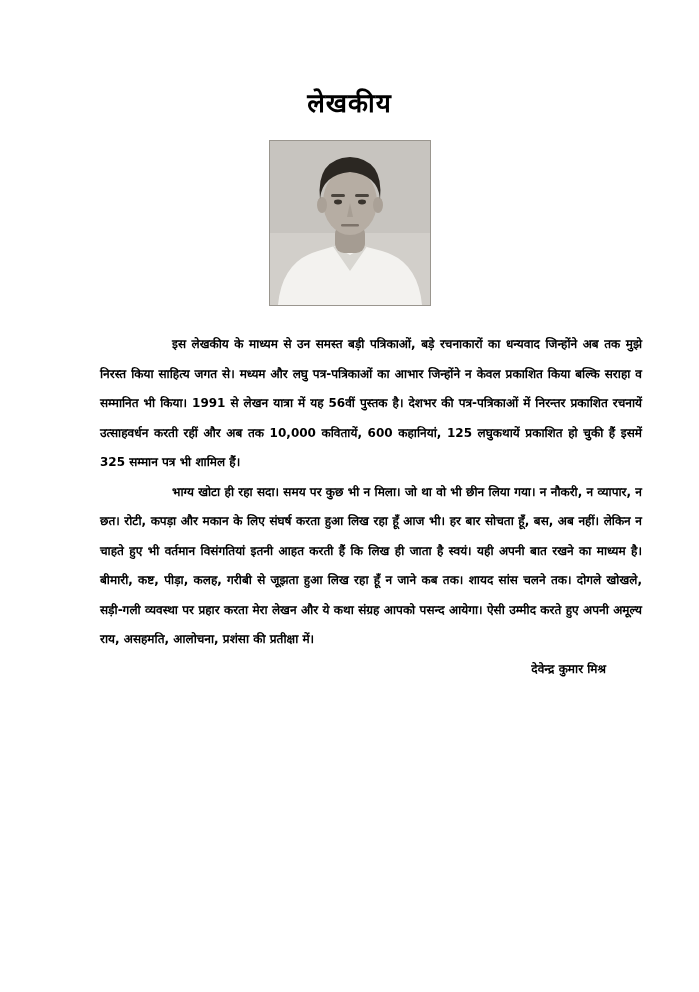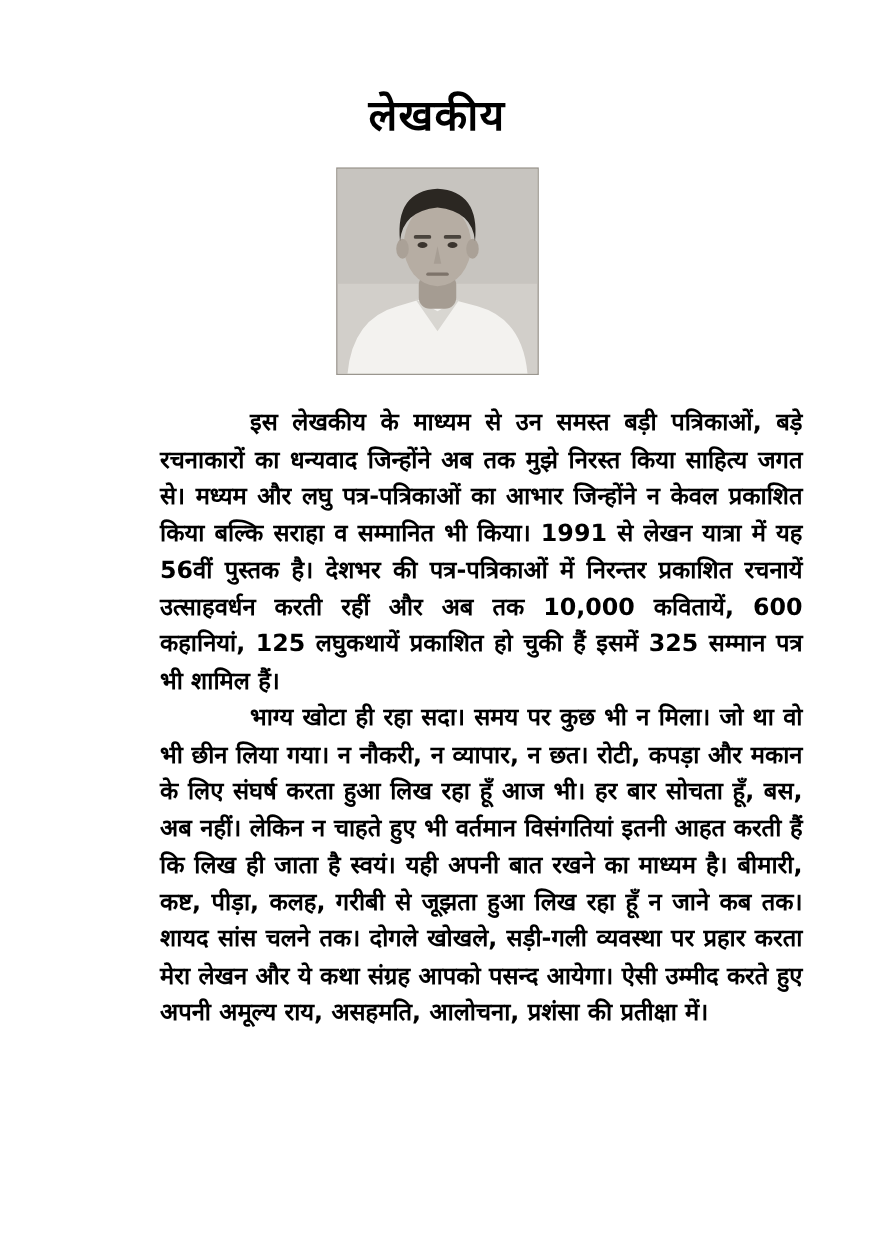--- a/index.html
+++ b/index.html
@@ -11,47 +11,46 @@
     position: relative;
     width: 699px;
     height: 992px;
     background: #ffffff;
     color: #000000;
     font-family: "DejaVu Sans", "Liberation Serif", sans-serif;
     overflow: hidden;
     box-sizing: border-box;
   }
   .title {
-    margin: 0;
+    margin: 16px;
     padding-top: 68px;
     text-align: center;
-    font-size: 34px;
+    font-size: 26px;
     font-weight: 700;
     letter-spacing: 1px;
     color: #000000;
   }
   .photo-wrap {
     width: 162px;
     height: 166px;
     margin: 20px auto 0 auto;
     border: 1px solid #9a968f;
     box-sizing: border-box;
     overflow: hidden;
     background: #d6d3ce;
   }
   .photo-wrap svg { display: block; }
   .body-block {
     margin-top: 24px;
     padding-left: 100px;
     padding-right: 57px;
-    font-size: 19px;
+    font-size: 12px;
     line-height: 29.5px;
     font-weight: 600;
     text-align: justify;
-    margin-left: 28px;
   }
   .body-block p {
     margin: 0;
     text-indent: 72px;
   }
   .signoff-line {
     margin: 0;
     padding-right: 36px;
     text-align: right;
     text-indent: 0;
@@ -97,15 +96,16 @@
 
       <path d="M80 62 L77 76 L83 76 Z" fill="#a79e94"></path>
 
       <rect x="71" y="83" width="18" height="2.6" rx="1.3" fill="#7d736a"></rect>
     </svg>
   </div>
 
   <div class="body-block">
     <p>इस लेखकीय के माध्यम से उन समस्त बड़ी पत्रिकाओं, बड़े रचनाकारों का धन्यवाद जिन्होंने अब तक मुझे निरस्त किया साहित्य जगत से। मध्यम और लघु पत्र-पत्रिकाओं का आभार जिन्होंने न केवल प्रकाशित किया बल्कि सराहा व सम्मानित भी किया। 1991 से लेखन यात्रा में यह 56वीं पुस्तक है। देशभर की पत्र-पत्रिकाओं में निरन्तर प्रकाशित रचनायें उत्साहवर्धन करती रहीं और अब तक 10,000 कवितायें, 600 कहानियां, 125 लघुकथायें प्रकाशित हो चुकी हैं इसमें 325 सम्मान पत्र भी शामिल हैं।</p>
     <p>भाग्य खोटा ही रहा सदा। समय पर कुछ भी न मिला। जो था वो भी छीन लिया गया। न नौकरी, न व्यापार, न छत। रोटी, कपड़ा और मकान के लिए संघर्ष करता हुआ लिख रहा हूँ आज भी। हर बार सोचता हूँ, बस, अब नहीं। लेकिन न चाहते हुए भी वर्तमान विसंगतियां इतनी आहत करती हैं कि लिख ही जाता है स्वयं। यही अपनी बात रखने का माध्यम है। बीमारी, कष्ट, पीड़ा, कलह, गरीबी से जूझता हुआ लिख रहा हूँ न जाने कब तक। शायद सांस चलने तक। दोगले खोखले, सड़ी-गली व्यवस्था पर प्रहार करता मेरा लेखन और ये कथा संग्रह आपको पसन्द आयेगा। ऐसी उम्मीद करते हुए अपनी अमूल्य राय, असहमति, आलोचना, प्रशंसा की प्रतीक्षा में।</p>
+    <p class="author-line">देवेन्द्र कुमार मिश्र</p>
   </div>
 
 </div>
 
 </body></html>

